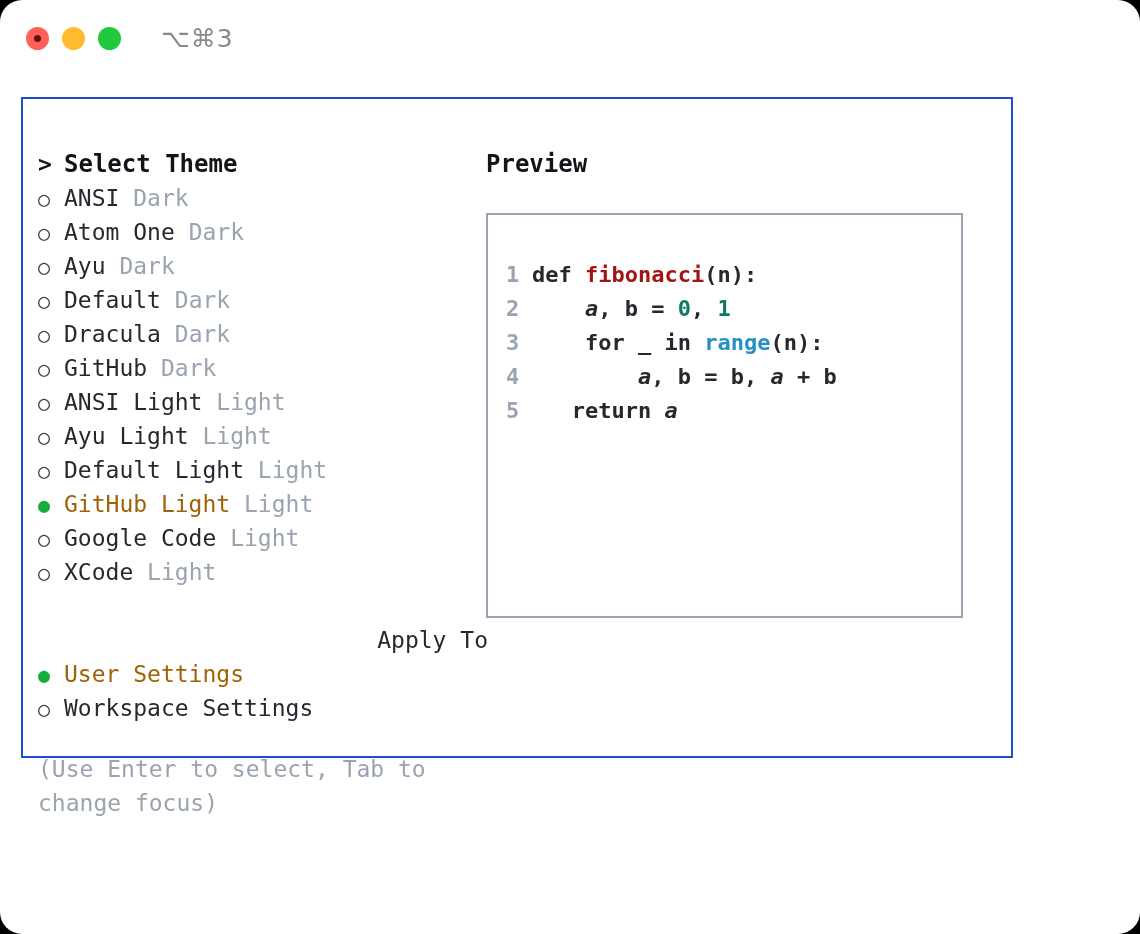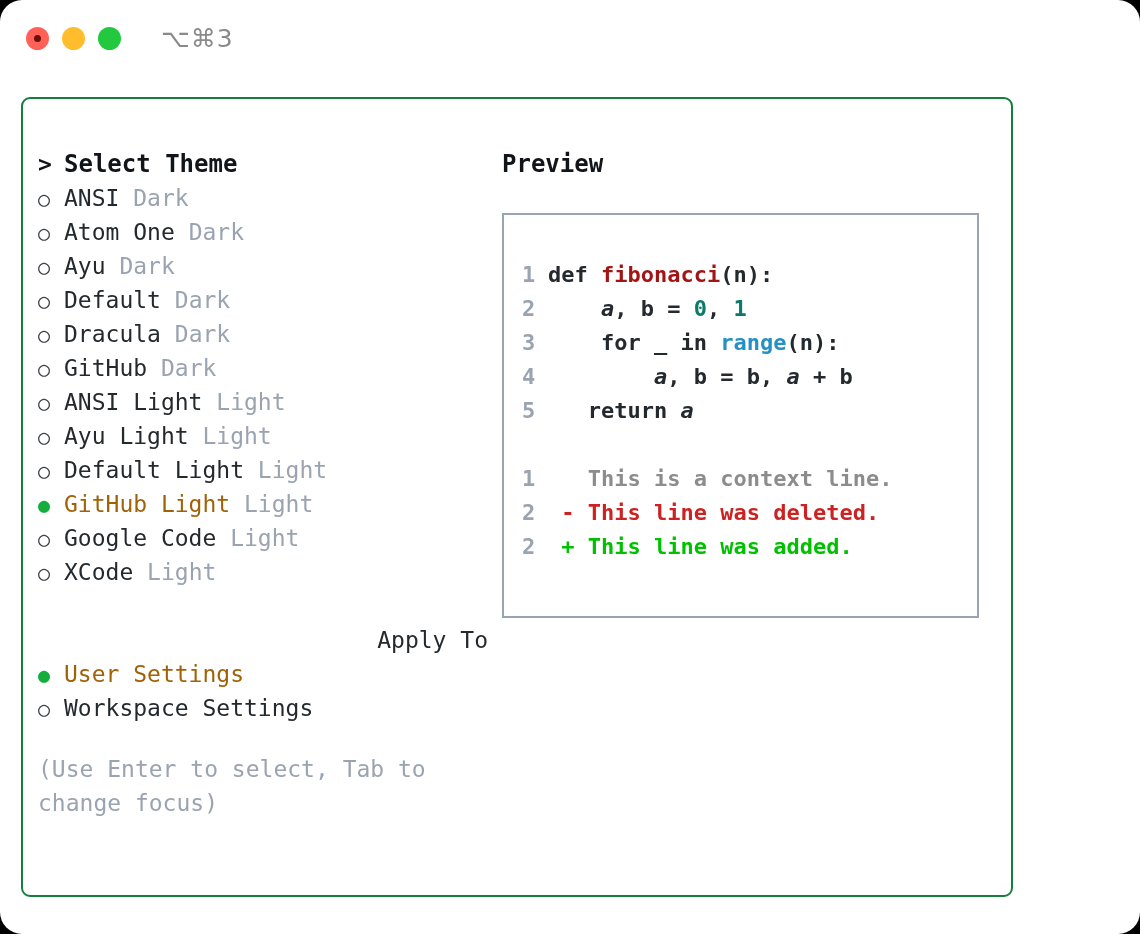--- a/index.html
+++ b/index.html
@@ -54,23 +54,23 @@
     font-size: 25px;
     letter-spacing: 1px;
     font-family: "DejaVu Sans", "Liberation Sans", sans-serif;
   }
   
   .panel {
     position: absolute;
     left: 21px;
     top: 97px;
     width: 992px;
-    height: 800px;
-    border: 2px solid #15803d;
-    border-radius: 9px;
+    height: 661px;
+    border: 2px solid #1d4ed8;
+    border-radius: 0;
     box-sizing: border-box;
   }
   .panel-inner {
     position: relative;
     width: 100%;
     height: 100%;
   }
   
   .left-col {
     position: absolute;
@@ -119,21 +119,21 @@
   .hint {
     margin-top: 27px;
     font-size: 23px;
     line-height: 34px;
     color: #9aa3b0;
     width: 410px;
   }
   
   .right-col {
     position: absolute;
-    left: 479px;
+    left: 463px;
     top: 48px;
     width: 495px;
   }
   .preview-title {
     font-size: 24px;
     font-weight: bold;
     color: #111418;
     height: 34px;
     line-height: 34px;
   }
@@ -222,23 +222,18 @@
         <div class="preview-title">Preview</div>
         <div class="preview-box">
           <div id="code-lines">
               <div class="code-line"><span class="ln">1</span><span>def </span><span class="tok-fn">fibonacci</span><span>(n):</span></div>
               <div class="code-line"><span class="ln">2</span><span>    </span><span class="tok-var">a</span><span>, </span><span>b</span><span> = </span><span class="tok-num">0</span><span>, </span><span class="tok-num">1</span></div>
               <div class="code-line"><span class="ln">3</span><span>    for _ in </span><span class="tok-call">range</span><span>(n):</span></div>
               <div class="code-line"><span class="ln">4</span><span>        </span><span class="tok-var">a</span><span>, b = b, </span><span class="tok-var">a</span><span> + b</span></div>
               <div class="code-line"><span class="ln">5</span><span>   return </span><span class="tok-var">a</span></div>
             </div>
           <div class="gap-line"></div>
-          <div id="diff-lines">
-              <div class="code-line"><span class="ln">1</span><span class="diff-ctx">  </span><span class="diff-ctx"> This is a context line.</span></div>
-              <div class="code-line"><span class="ln">2</span><span class="diff-del"> -</span><span class="diff-del"> This line was deleted.</span></div>
-              <div class="code-line"><span class="ln">2</span><span class="diff-add"> +</span><span class="diff-add"> This line was added.</span></div>
-            </div>
         </div>
       </div>
 
     </div>
   </div>
 </div>
 
 </body></html>

